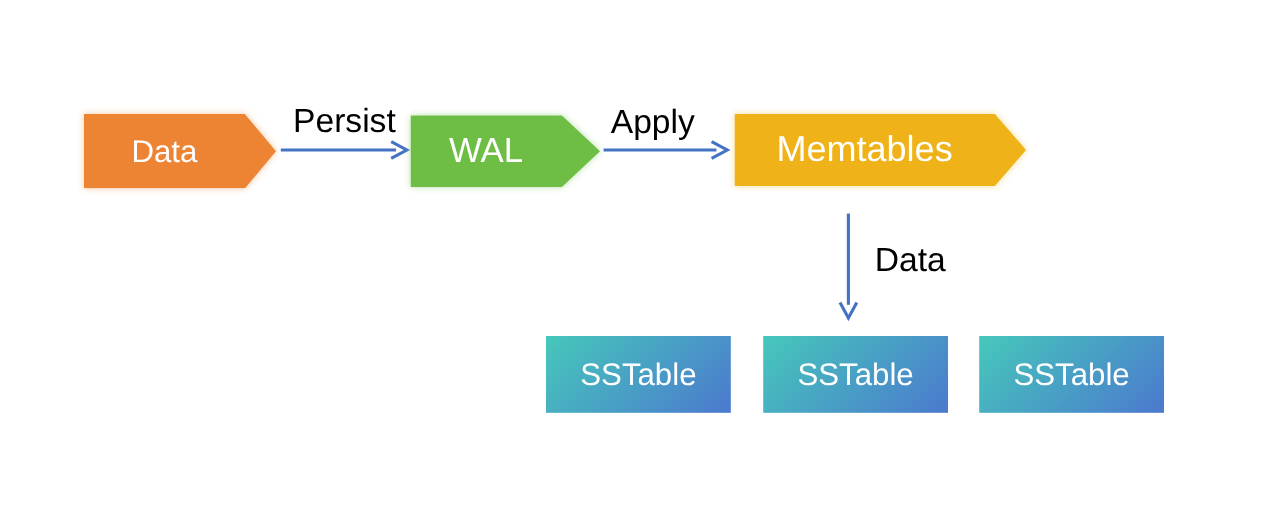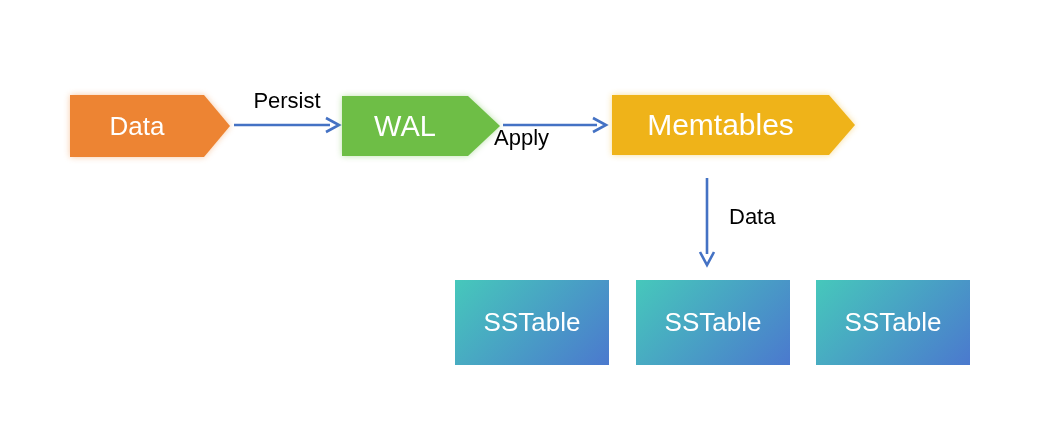--- a/index.html
+++ b/index.html
@@ -45,32 +45,32 @@
     padding-right: var(--tip, 26px);
     clip-path: polygon(0 0, calc(100% - var(--tip, 26px)) 0, 100% 50%, calc(100% - var(--tip, 26px)) 100%, 0 100%);
     color: var(--node-text, #ffffff);
   }
   .pent-data      { --tip: 26px; background: var(--fill-data, #ED8433); font-size: 26px; }
   .pent-wal       { --tip: 32px; background: var(--fill-wal, #6EBE46); font-size: 29px; }
   .pent-memtables { --tip: 26px; background: var(--fill-memtables, #EFB319); font-size: 30px; }
   .edge-label {
     position: absolute;
     color: var(--edge-text, #000000);
-    font-size: 22px;
+    font-size: 28px;
     line-height: 26px;
     white-space: nowrap;
   }
   .lbl-persist { left: 232px; top: 88px;  width: 110px; text-align: center; }
-  .lbl-apply   { left: 494px; top: 89px;  width: 100px; text-align: left; margin-top: 36px; }
+  .lbl-apply   { left: 494px; top: 89px;  width: 100px; text-align: center; }
   .lbl-flush   { left: 729px; top: 204px; width: 80px;  text-align: left; }
   .sstable {
     position: absolute;
     top: 280px;
     width: 154px;
-    height: 85px;
+    height: 64px;
     background: linear-gradient(135deg, var(--sst-a, #46C8BB) 0%, var(--sst-b, #4B79CE) 100%);
     color: var(--node-text, #ffffff);
     font-size: 26px;
     display: flex;
     align-items: center;
     justify-content: center;
   }
   .sst-1 { left: 455px; }
   .sst-2 { left: 636px; }
   .sst-3 { left: 816px; }

